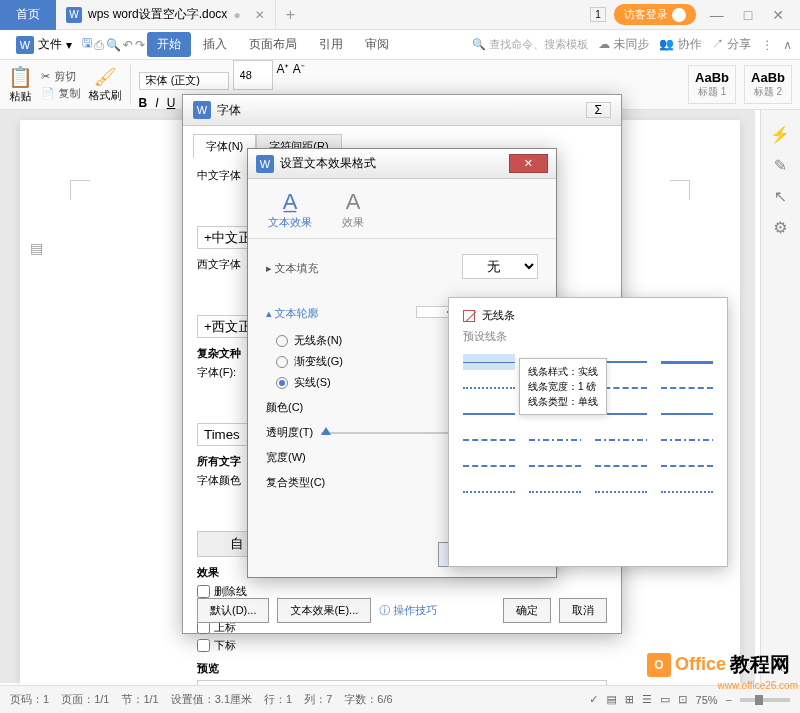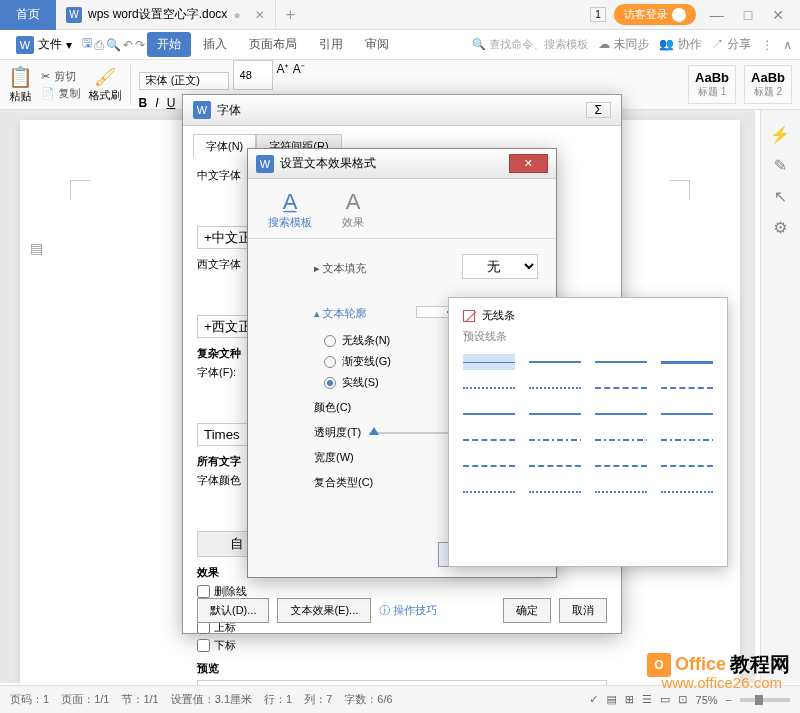--- a/index.html
+++ b/index.html
@@ -72,21 +72,21 @@
     .help-link { color: #4a7ec8; font-size: 11px; }
     
     
     .effect-dialog { position: absolute; left: 247px; top: 148px; width: 310px; height: 430px; background: #f8f8f8; border: 1px solid #888; box-shadow: 0 4px 20px rgba(0,0,0,0.3); }
     .effect-title { background: linear-gradient(#fff, #e8e8e8); padding: 5px 8px; display: flex; align-items: center; gap: 6px; border-bottom: 1px solid #ccc; }
     .effect-close { margin-left: auto; background: #c75050; color: #fff; padding: 2px 14px; font-size: 11px; border: 1px solid #a04040; }
     .effect-tabs { display: flex; padding: 10px 20px 8px; gap: 30px; border-bottom: 1px solid #ddd; }
     .effect-tab { text-align: center; font-size: 11px; color: #888; }
     .effect-tab.active { color: #4a7ec8; }
     .effect-tab-icon { font-size: 22px; display: block; }
-    .effect-body { padding: 12px 18px; font-size: 11px; margin-left: 48px; }
+    .effect-body { padding: 12px 18px; font-size: 11px; }
     .collapse-header { color: #4a7ec8; margin: 10px 0 6px; cursor: pointer; }
     .collapse-header.closed { color: #555; }
     .fill-select { border: 1px solid #ccc; padding: 3px 20px; margin-left: auto; background: #fff; }
     .radio-row { display: flex; align-items: center; gap: 6px; margin: 6px 0 6px 10px; }
     .radio { width: 12px; height: 12px; border: 1px solid #888; border-radius: 50%; display: inline-flex; align-items: center; justify-content: center; }
     .radio.checked::after { content: ''; width: 6px; height: 6px; background: #4a7ec8; border-radius: 50%; }
     .prop-row { display: flex; align-items: center; margin: 10px 0; }
     .slider-track { flex: 1; height: 2px; background: #ccc; margin: 0 8px; position: relative; }
     .slider-thumb { position: absolute; left: 0; top: -5px; width: 0; height: 0; border-left: 5px solid transparent; border-right: 5px solid transparent; border-bottom: 8px solid #4a7ec8; }
     .line-preview { border: 1px solid #ccc; padding: 4px 30px; background: #fff; display: inline-block; }
@@ -108,21 +108,21 @@
     .l-dot { border-top: 2px dotted #4a7ec8; }
     .l-dash { border-top: 2px dashed #4a7ec8; }
     .l-dashdot { background: repeating-linear-gradient(90deg, #4a7ec8 0 6px, transparent 6px 9px, #4a7ec8 9px 11px, transparent 11px 14px); height: 2px; }
     .tooltip-box { position: absolute; left: 70px; top: 60px; background: #fff; border: 1px solid #bbb; padding: 5px 8px; font-size: 10px; line-height: 1.5; box-shadow: 0 2px 6px rgba(0,0,0,0.15); }
     
     
     .watermark { position: absolute; right: 10px; bottom: 35px; display: flex; align-items: center; gap: 4px; }
     .wm-icon { width: 24px; height: 24px; background: #ff9933; border-radius: 3px; display: flex; align-items: center; justify-content: center; color: #fff; font-weight: bold; }
     .wm-text1 { color: #ff9933; font-size: 18px; font-weight: bold; }
     .wm-text2 { color: #000000; font-size: 20px; font-weight: bold; }
-    .wm-url { position: absolute; right: 18px; bottom: 22px; color: #ff9933; font-size: 15px; }
+    .wm-url { position: absolute; right: 2px; bottom: 22px; color: #ff9933; font-size: 10px; }
   </style>
 </head>
 <body>
 
 <div class="titlebar">
   <div class="home-tab">首页</div>
   <div class="doc-tab">
     <span class="w-icon">W</span>
     <span>wps word设置空心字.docx</span>
     <span style="color:#bbb">●</span>
@@ -290,21 +290,21 @@
 
 <div class="effect-dialog">
   <div class="effect-title">
     <span class="w-logo">W</span>
     <span>设置文本效果格式</span>
     <span class="effect-close">✕</span>
   </div>
   <div class="effect-tabs">
     <div class="effect-tab active">
       <span class="effect-tab-icon">A̲</span>
-      <span>搜索模板</span>
+      <span>文本效果</span>
     </div>
     <div class="effect-tab">
       <span class="effect-tab-icon">A</span>
       <span>效果</span>
     </div>
   </div>
   <div class="effect-body">
     <div style="display:flex;align-items:center">
       <span class="collapse-header closed">▸ <span>文本填充</span></span>
       <select class="fill-select"><option>无</option></select>
@@ -422,20 +422,25 @@
       </div>
     <div class="line-cell">
         <div class="lc l-dot"></div>
       </div>
     <div class="line-cell">
         <div class="lc l-dot"></div>
       </div>
     <div class="line-cell">
         <div class="lc l-dot"></div>
       </div>
+  </div>
+  <div class="tooltip-box">
+    <div>线条样式：实线</div>
+    <div>线条宽度：1 磅</div>
+    <div>线条类型：单线</div>
   </div>
 </div>
 
 <div class="statusbar">
   <span>页码：1</span>
   <span>页面：1/1</span>
   <span>节：1/1</span>
   <span>设置值：3.1厘米</span>
   <span>行：1</span>
   <span>列：7</span>

